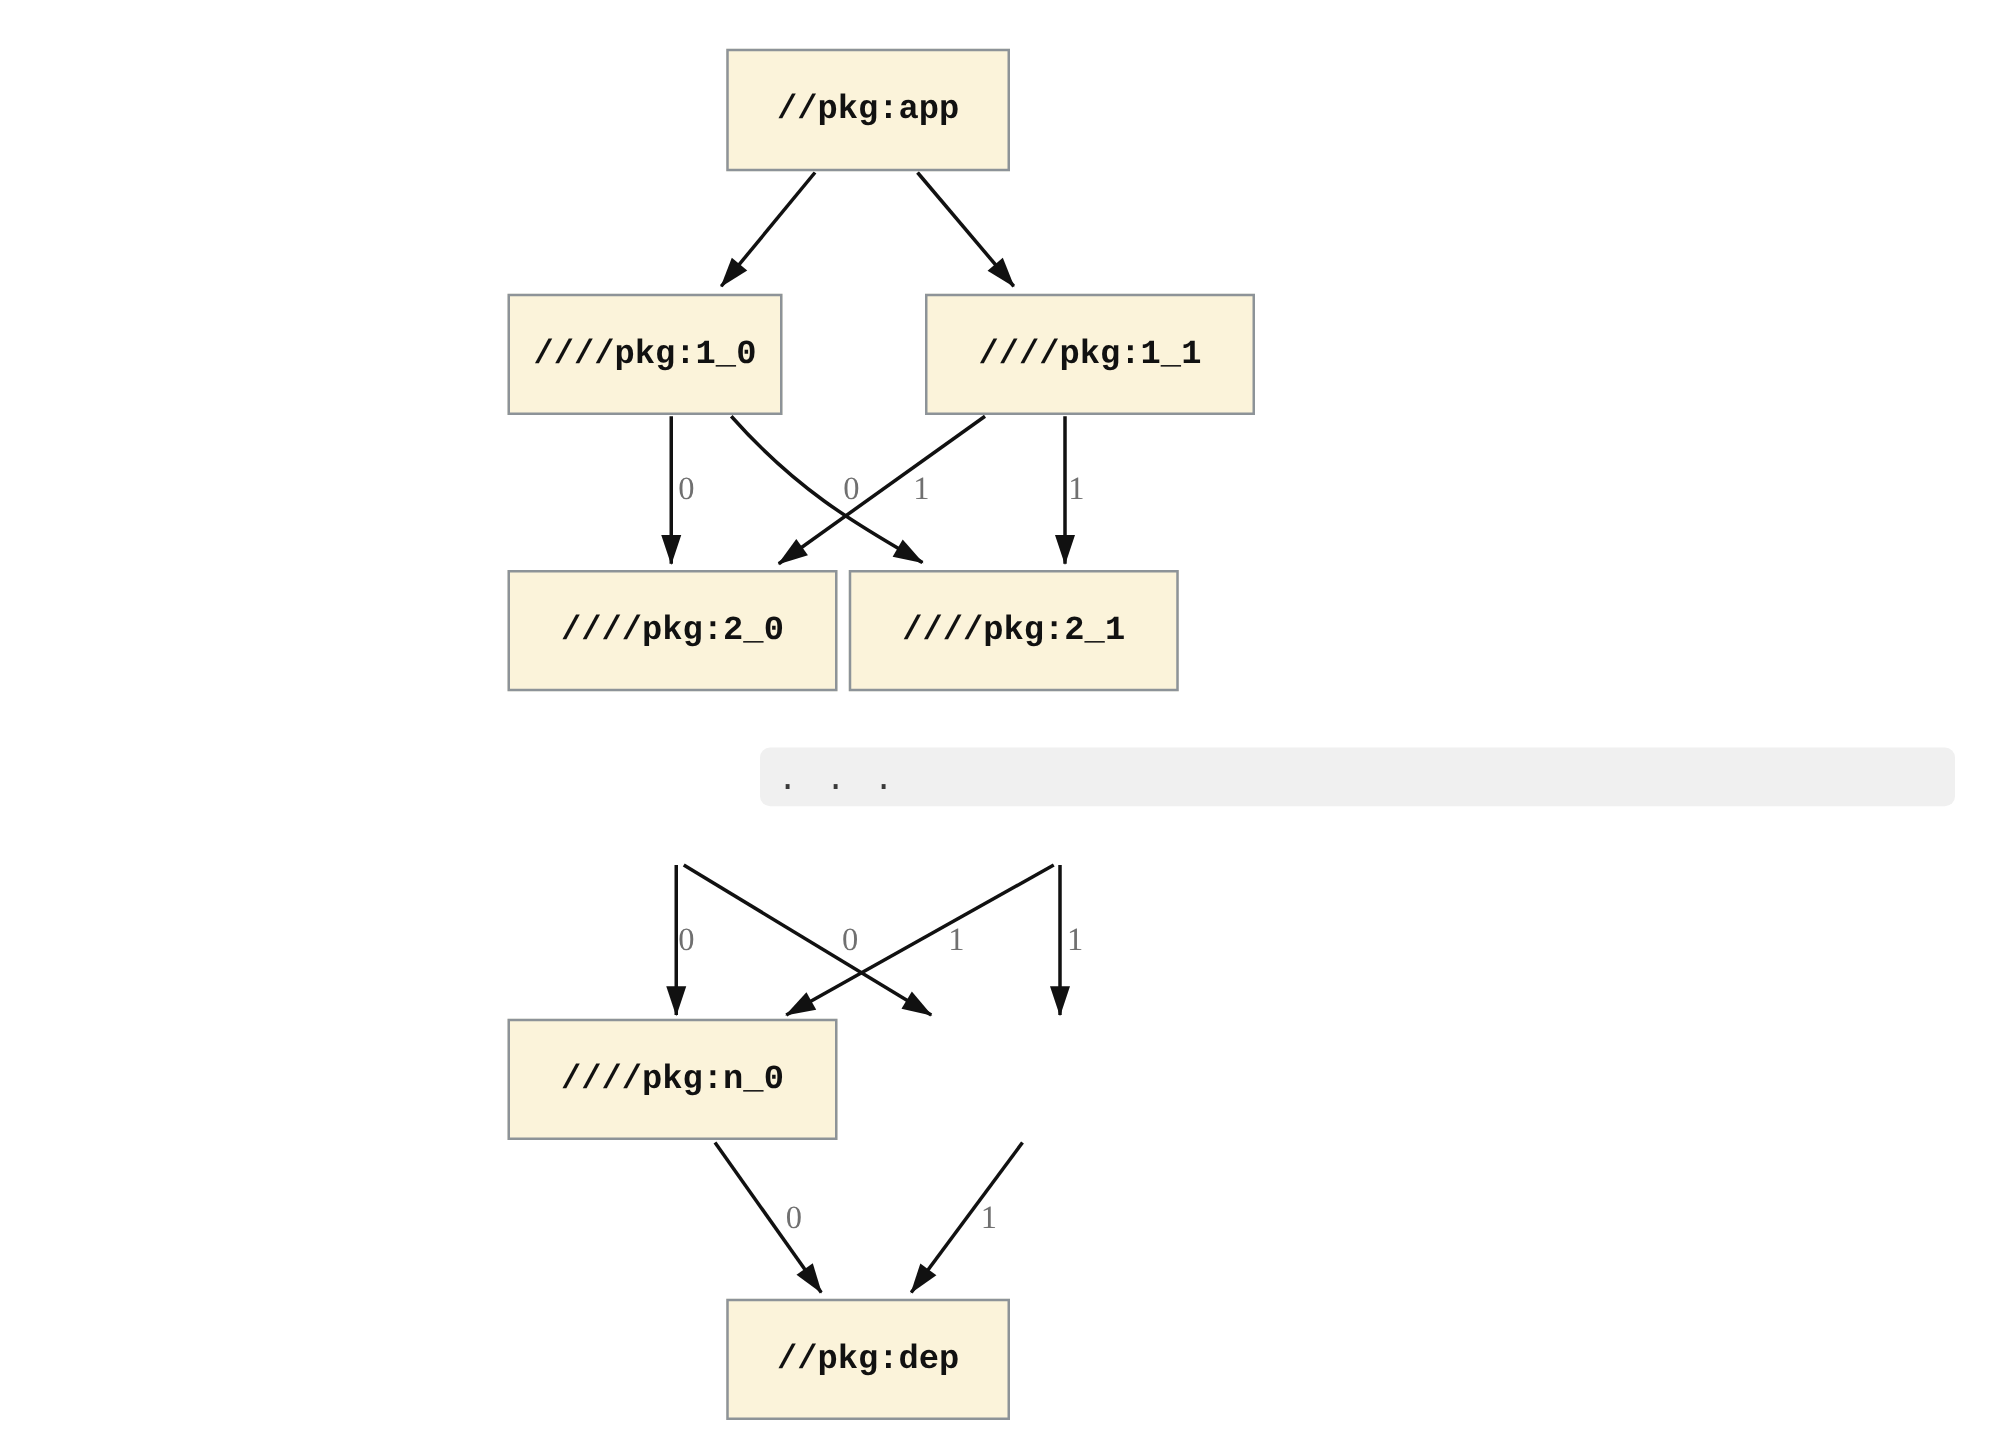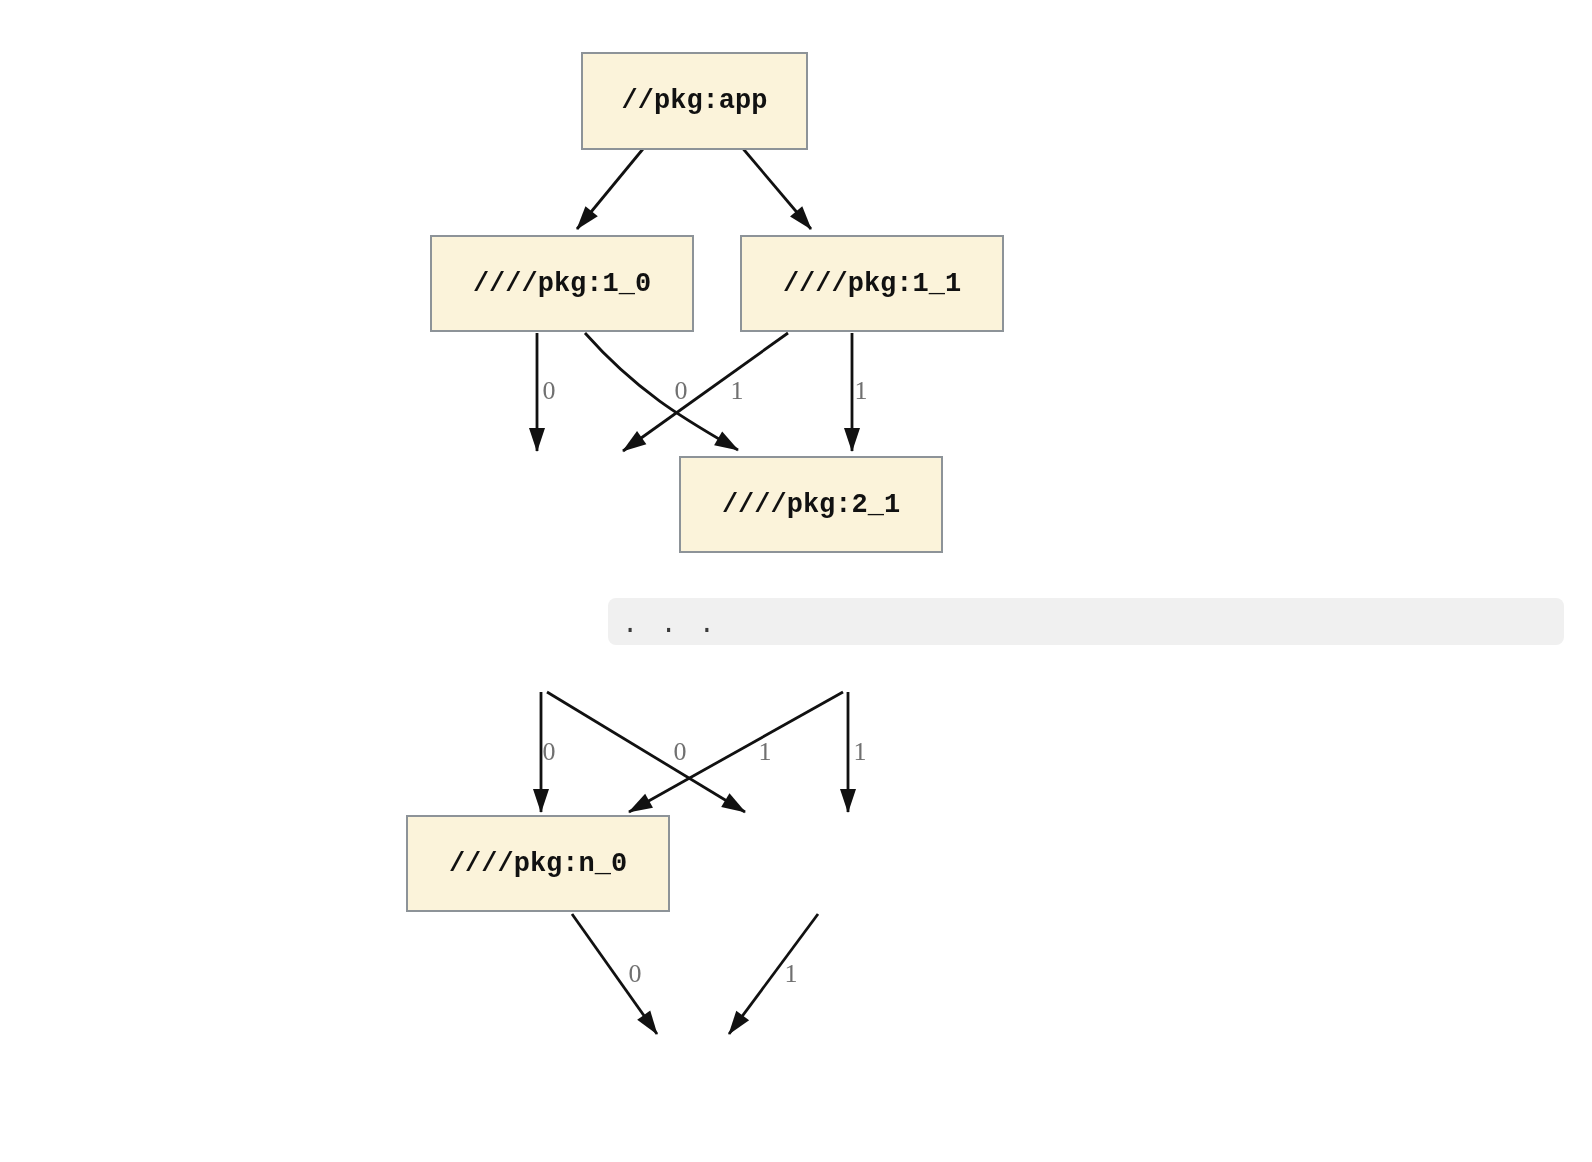--- a/index.html
+++ b/index.html
@@ -80,36 +80,38 @@
     <path class="edge" d="M 788 333 L 623 451" marker-end="url(#arrow)"></path>
     <path class="edge" d="M 852 333 L 852 451" marker-end="url(#arrow)"></path>
     <path class="edge" d="M 541 692 L 541 812" marker-end="url(#arrow)"></path>
     <path class="edge" d="M 547 692 L 745 812" marker-end="url(#arrow)"></path>
     <path class="edge" d="M 843 692 L 629 812" marker-end="url(#arrow)"></path>
     <path class="edge" d="M 848 692 L 848 812" marker-end="url(#arrow)"></path>
     <path class="edge" d="M 572 914 L 657 1034" marker-end="url(#arrow)"></path>
     <path class="edge" d="M 818 914 L 729 1034" marker-end="url(#arrow)"></path>
   </svg>
 
-  <div class="node" style="left:581px; top:52px; width:227px; height:98px;">//pkg:app</div>
+  <div class="node" style="left:581px; top:39px; width:227px; height:98px;">//pkg:app</div>
 
-  <div class="node" style="left:406px; top:235px; width:264px; height:97px;margin-left:24px;">////pkg:1_0</div>
+  <div class="node" style="left:406px; top:235px; width:220px; height:97px;">////pkg:1_0</div>
 
   <div class="node" style="left:740px; top:235px; width:264px; height:97px;">////pkg:1_1</div>
 
+  <div class="node" style="left:406px; top:456px; width:264px; height:97px;">////pkg:2_0</div>
 
   <div class="node" style="left:679px; top:456px; width:264px; height:97px;">////pkg:2_1</div>
 
   <div id="ellipsis-band">
     <span id="ellipsis-text">. . .</span>
   </div>
 
   <div class="node" style="left:406px; top:815px; width:264px; height:97px;">////pkg:n_0</div>
 
 
+  <div class="node" style="left:581px; top:1039px; width:227px; height:97px;">//pkg:dep</div>
 
   <span class="edge-label" style="left:549px; top:391px;">0</span>
   <span class="edge-label" style="left:681px; top:391px;">0</span>
   <span class="edge-label" style="left:737px; top:391px;">1</span>
   <span class="edge-label" style="left:861px; top:391px;">1</span>
 
   <span class="edge-label" style="left:549px; top:752px;">0</span>
   <span class="edge-label" style="left:680px; top:752px;">0</span>
   <span class="edge-label" style="left:765px; top:752px;">1</span>
   <span class="edge-label" style="left:860px; top:752px;">1</span>

